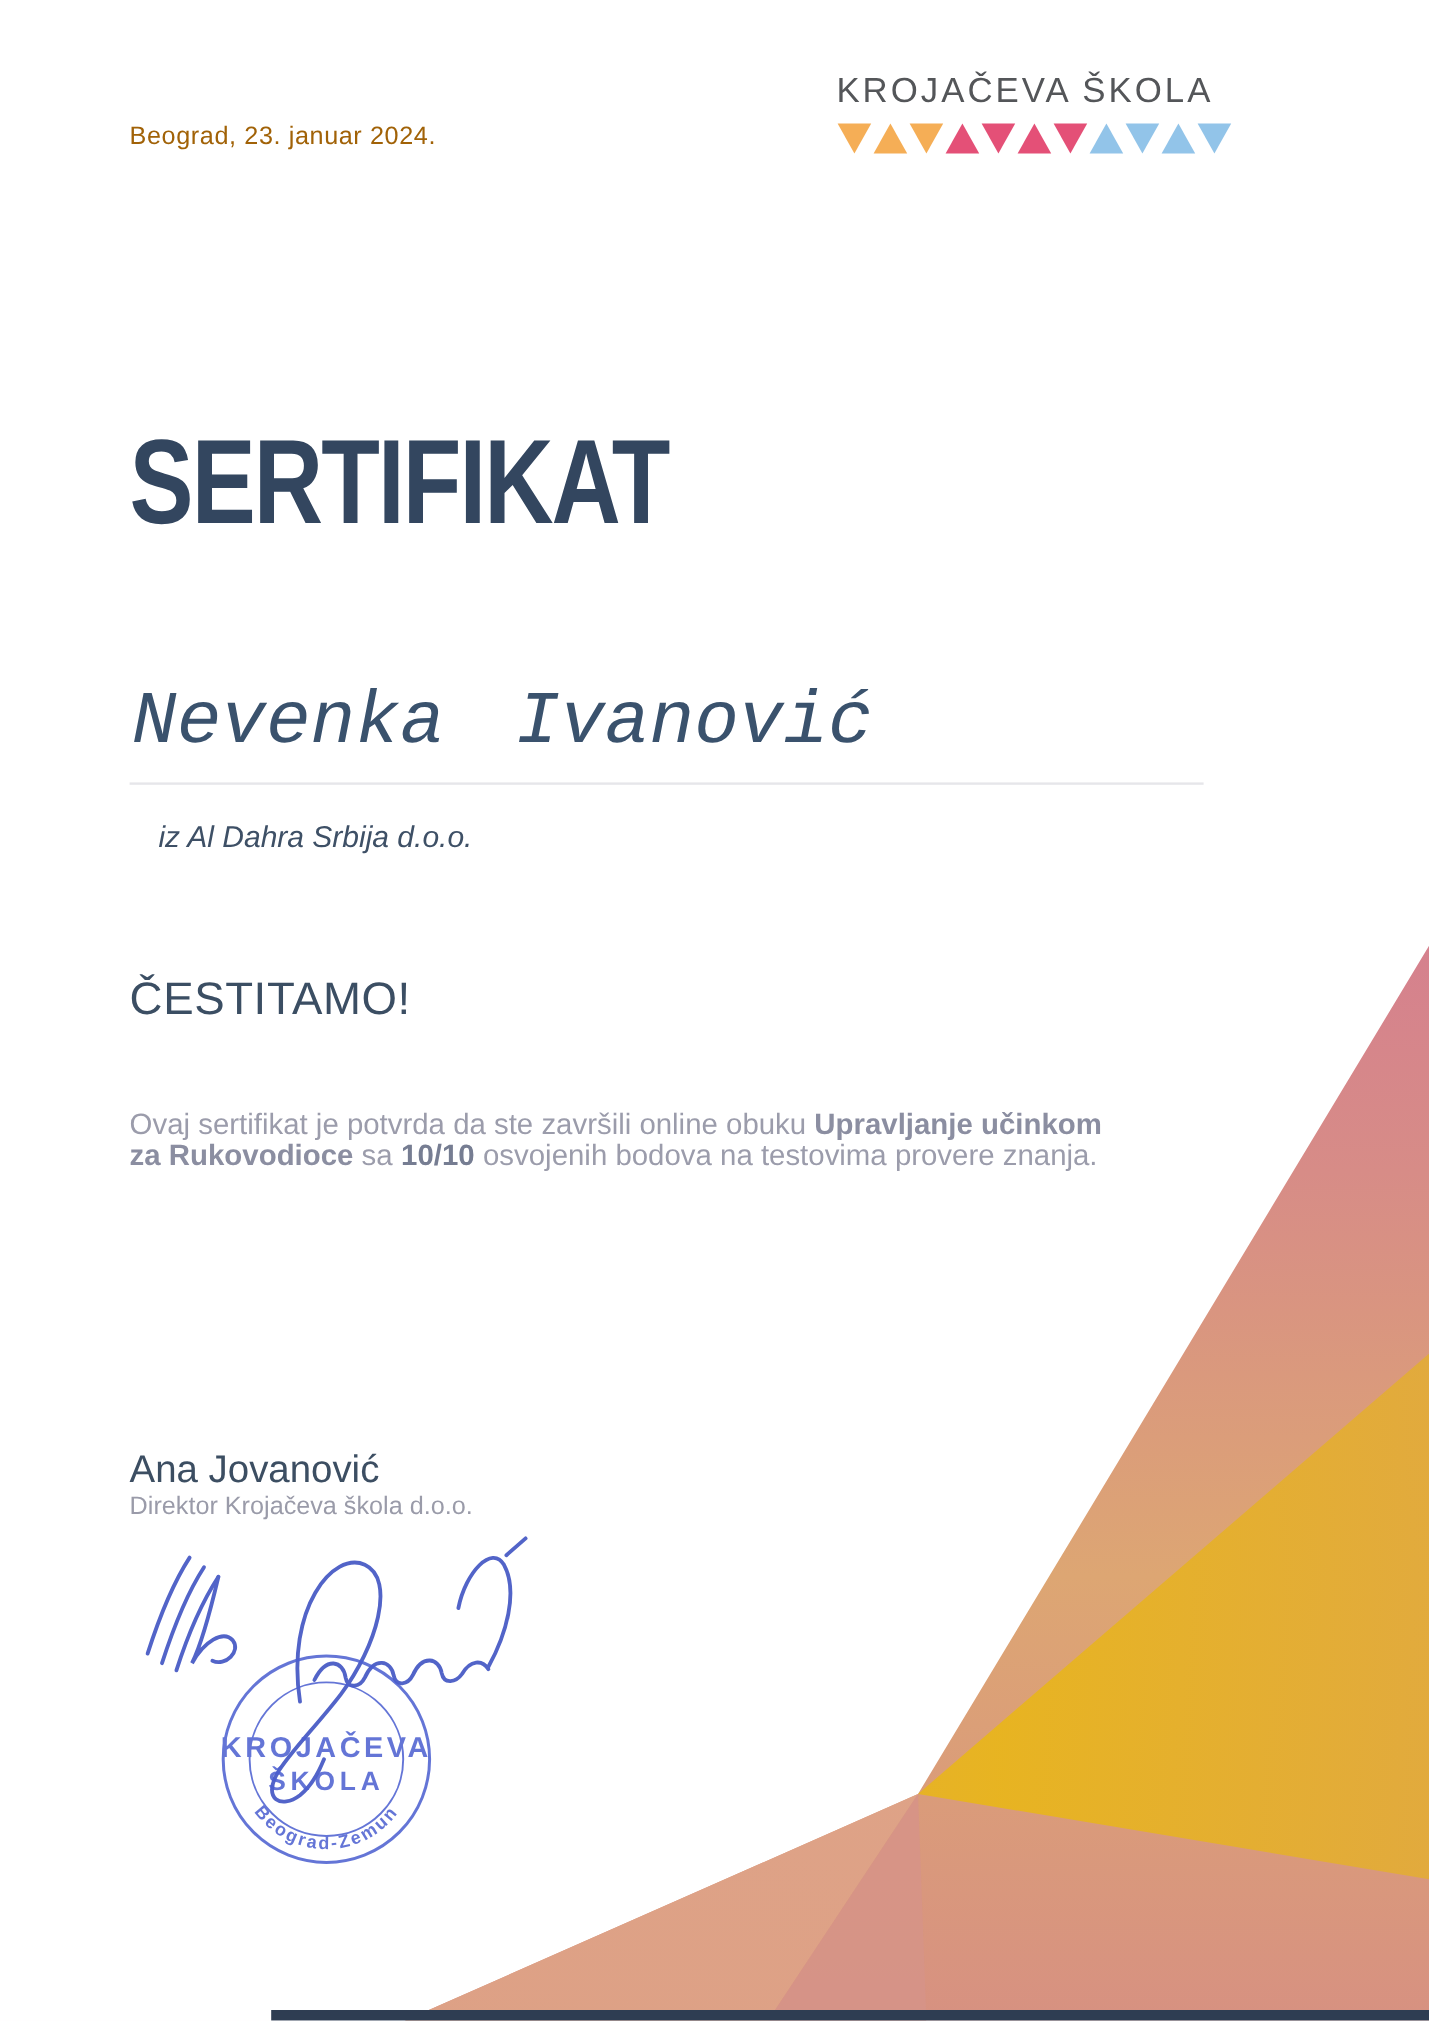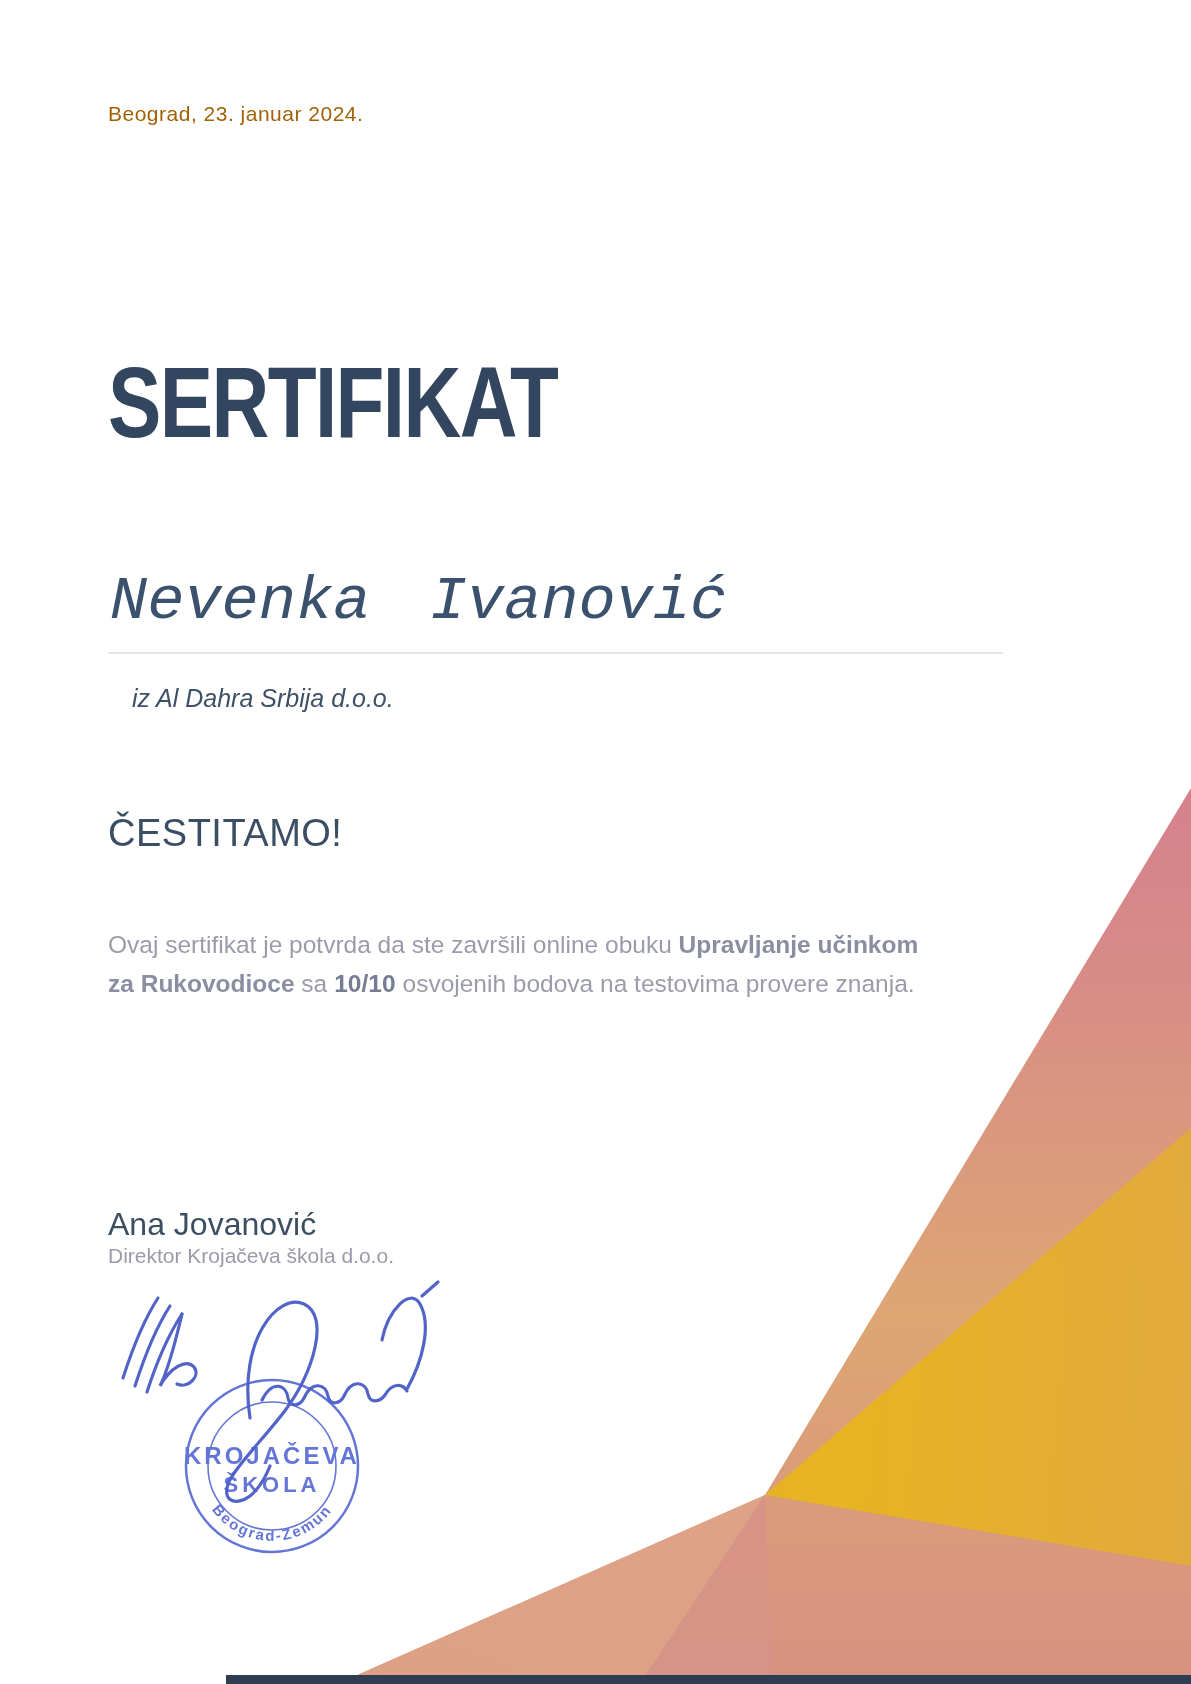--- a/index.html
+++ b/index.html
@@ -66,21 +66,21 @@
   .recipient-company {
     position:absolute; left:108px; top:684px;
     font-size:25px; font-style:italic; color:#3e5066;margin-left:24px;
   }
   .congrats-heading {
     position:absolute; left:108px; top:812px;
     font-size:38px; color:#3b4e63; letter-spacing:0.5px;
   }
   .congrats-body {
     position:absolute; left:108px; top:925px; width:830px;
-    font-size:24.5px; line-height:39px; color:#9b9cab;
+    font-size:24.5px; line-height:26px; color:#9b9cab;
   }
   .congrats-body .bold-course { font-weight:bold; color:#8b8ea1; }
   .congrats-body .bold-score  { font-weight:bold; color:#767d92; margin:0 7px; }
   
   .signatory-name {
     position:absolute; left:108px; top:1206px;
     font-size:32px; color:#3c4e62;
   }
   .signatory-role {
     position:absolute; left:108px; top:1244px;
@@ -95,20 +95,36 @@
 <div class="page">
 
   <div class="shape shape-base"></div>
   <div class="shape shape-gold"></div>
   <div class="shape shape-light"></div>
   <div class="shape shape-band"></div>
   <div class="footer-bar"></div>
 
   <div class="date-line">Beograd, 23. januar 2024.</div>
 
+  <div class="logo">
+    <div class="logo-title">KROJAČEVA ŠKOLA</div>
+    <div class="logo-triangles">
+        <div class="tri down" style="--c: #f5ae56;"></div>
+        <div class="tri up" style="--c: #f5ae56;"></div>
+        <div class="tri down" style="--c: #f5ae56;"></div>
+        <div class="tri up" style="--c: #e45077;"></div>
+        <div class="tri down" style="--c: #e45077;"></div>
+        <div class="tri up" style="--c: #e45077;"></div>
+        <div class="tri down" style="--c: #e45077;"></div>
+        <div class="tri up" style="--c: #92c4e9;"></div>
+        <div class="tri down" style="--c: #92c4e9;"></div>
+        <div class="tri up" style="--c: #92c4e9;"></div>
+        <div class="tri down" style="--c: #92c4e9;"></div>
+      </div>
+  </div>
 
   <div class="cert-title">SERTIFIKAT</div>
 
   <div class="recipient-name">Nevenka Ivanović</div>
   <div class="name-underline"></div>
   <div class="recipient-company">iz Al Dahra Srbija d.o.o.</div>
 
   <div class="congrats-heading">ČESTITAMO!</div>
   <div class="congrats-body">
     <span>Ovaj sertifikat je potvrda da ste završili online obuku </span><span class="bold-course">Upravljanje učinkom za Rukovodioce</span><span> sa</span><span class="bold-score">10/10</span><span>osvojenih bodova na testovima provere znanja.</span>

